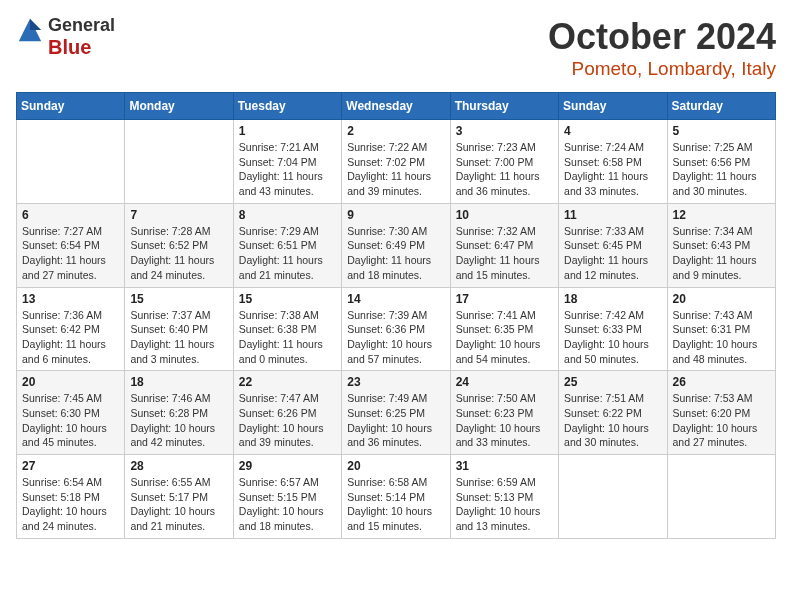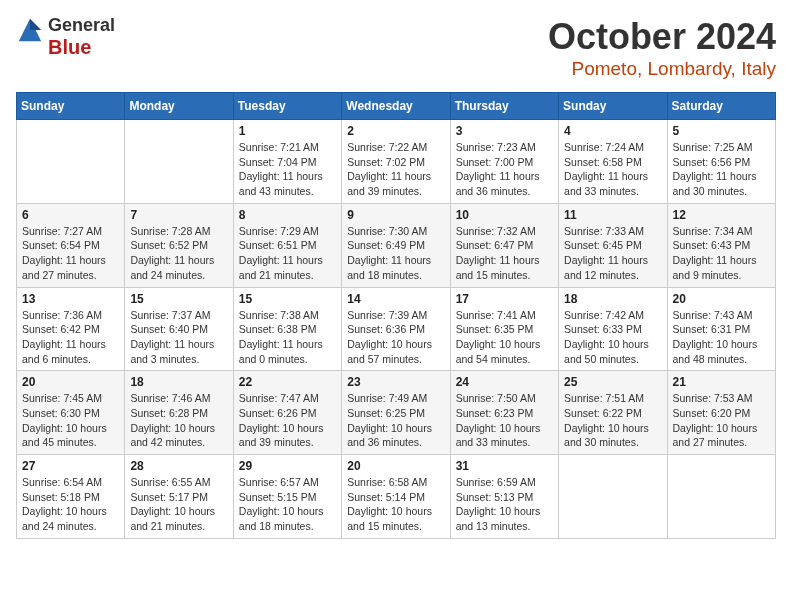--- a/index.html
+++ b/index.html
@@ -229,21 +229,21 @@
         </td>
         <td>
           <div class="day-number">24</div>
           <div class="day-info">Sunrise: 7:50 AM<br>Sunset: 6:23 PM<br>Daylight: 10 hours and 33 minutes.</div>
         </td>
         <td>
           <div class="day-number">25</div>
           <div class="day-info">Sunrise: 7:51 AM<br>Sunset: 6:22 PM<br>Daylight: 10 hours and 30 minutes.</div>
         </td>
         <td>
-          <div class="day-number">21</div>
+          <div class="day-number">26</div>
           <div class="day-info">Sunrise: 7:53 AM<br>Sunset: 6:20 PM<br>Daylight: 10 hours and 27 minutes.</div>
         </td>
       </tr>
       <tr>
         <td>
           <div class="day-number">27</div>
           <div class="day-info">Sunrise: 6:54 AM<br>Sunset: 5:18 PM<br>Daylight: 10 hours and 24 minutes.</div>
         </td>
         <td>
           <div class="day-number">28</div>

